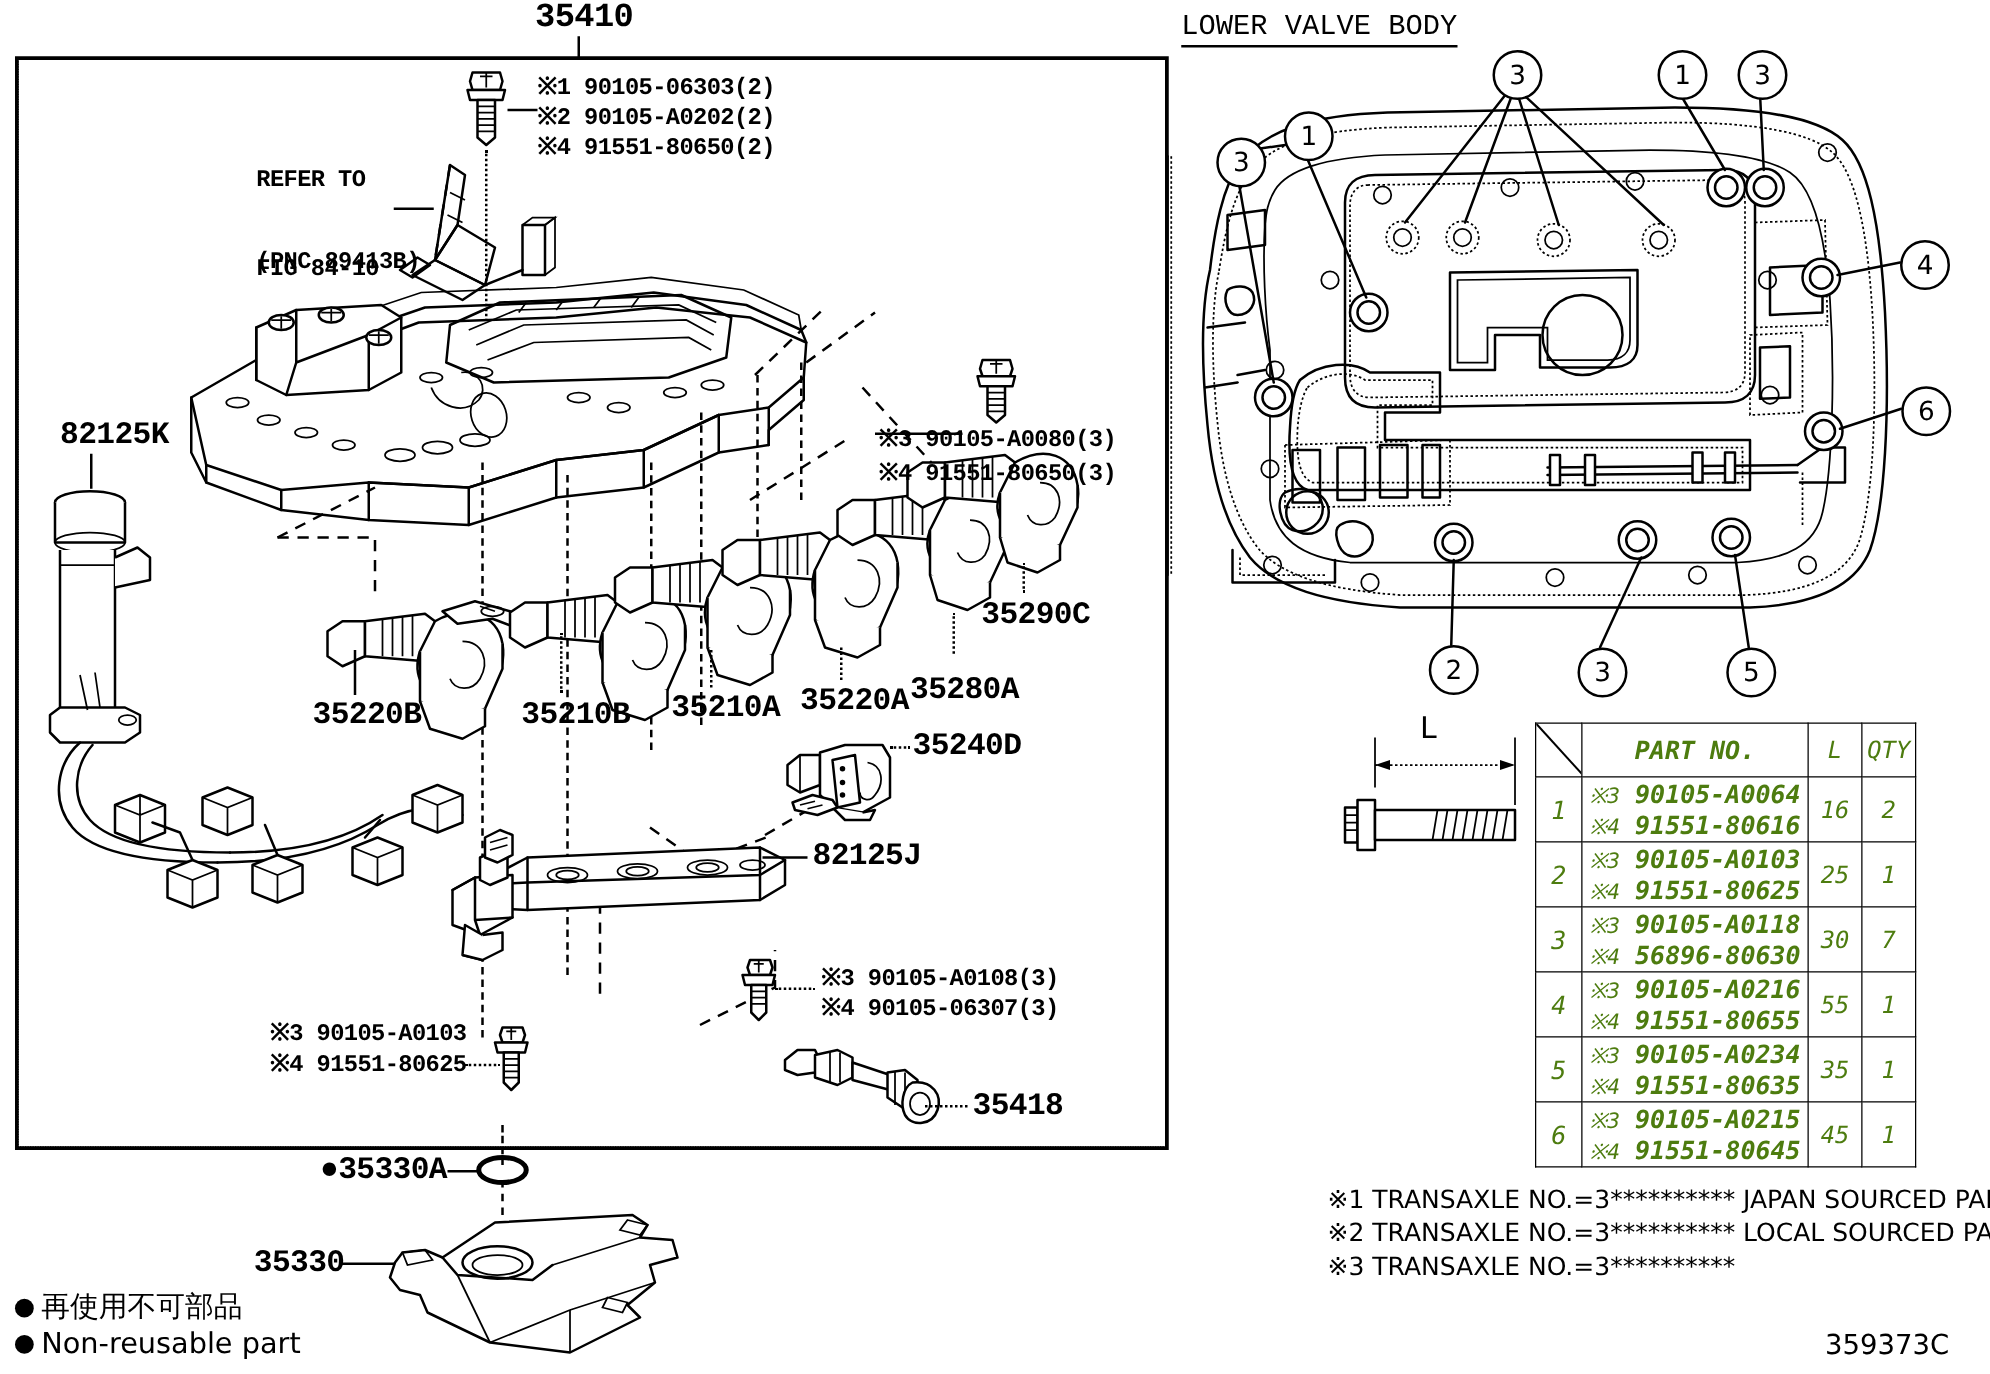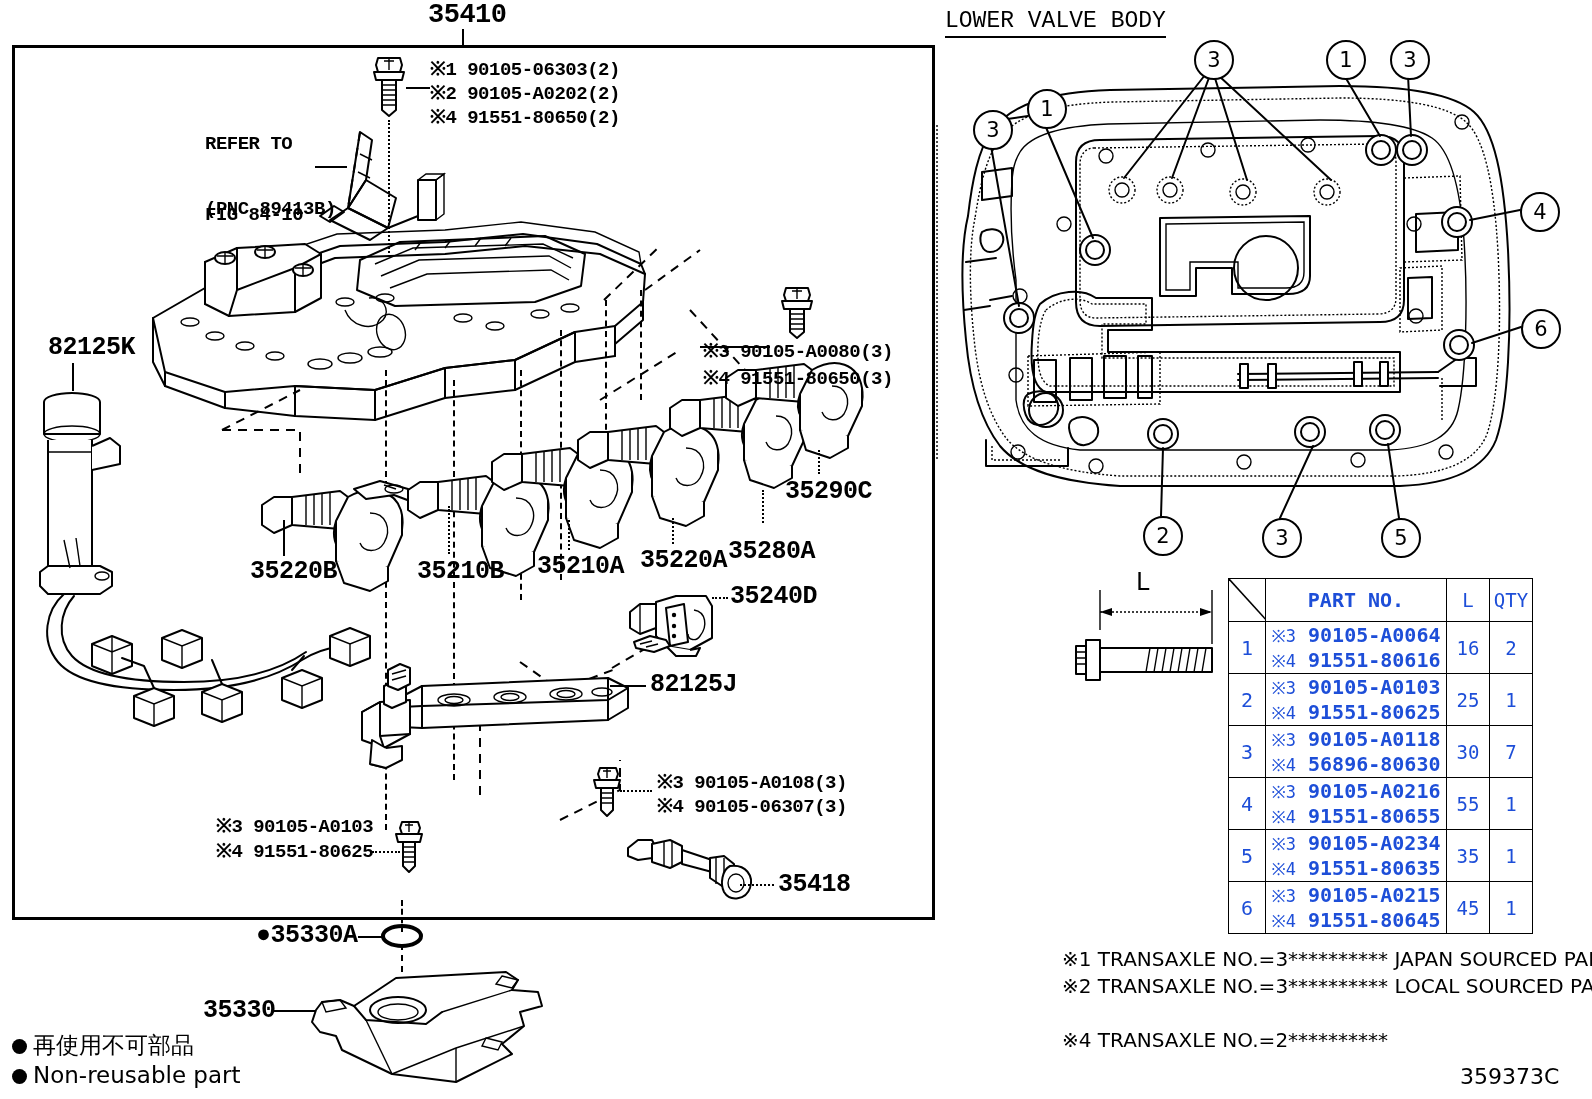--- a/index.html
+++ b/index.html
@@ -21,21 +21,21 @@
   .dashv{position:absolute;width:0;border-left:2px dashed #000;}
   .dotv{position:absolute;width:0;border-left:2px dotted #000;}
   .doth{position:absolute;height:0;border-top:2px dotted #000;}
   
   .bub{position:absolute;width:36px;height:36px;border:2.5px solid #000;border-radius:50%;
        background:#fff;display:flex;align-items:center;justify-content:center;
        font-family:"DejaVu Sans",sans-serif;font-size:21px;color:#000;}
   
   table.pt{position:absolute;border-collapse:collapse;background:#fff;}
   table.pt td,table.pt th{border:1.5px solid #000;padding:0;text-align:center;
-       font-family:"DejaVu Sans Mono",monospace;color:#1d4ed8;}
+       font-family:"DejaVu Sans Mono",monospace;color:#4d7c0f;font-style:italic;}
   .th-lab{font-family:"DejaVu Sans",sans-serif;font-weight:400;font-size:21px;}
   .cell-idx{width:36px;font-size:20px;font-weight:400;}
   .cell-pn{width:180px;text-align:left;padding-left:8px;font-size:20px;font-weight:700;
            line-height:1.22;white-space:nowrap;}
   .cell-l{width:42px;font-size:19px;}
   .cell-q{width:42px;font-size:19px;}
   .pnrow{display:block;}
   .mk{font-weight:400;font-size:17px;}
   
   .foot{position:absolute;font-family:"DejaVu Sans",sans-serif;font-size:20px;
@@ -680,17 +680,17 @@
           <span class="pnrow"><span class="mk">※4</span> <span>91551-80645</span></span>
         </td>
         <td class="cell-l">45</td>
         <td class="cell-q">1</td>
       </tr>
     </tbody>
   </table>
 
   <div class="foot" style="left:1062px;top:947px;">※1 TRANSAXLE NO.=3**********  JAPAN SOURCED PARTS</div>
   <div class="foot" style="left:1062px;top:974px;">※2 TRANSAXLE NO.=3**********  LOCAL SOURCED PARTS</div>
-  <div class="foot" style="left:1062px;top:1028px;">※4 TRANSAXLE NO.=2**********</div>
+  <div class="foot" style="left:1062px;top:1001px;">※3 TRANSAXLE NO.=3**********</div>
 
   <div class="code" style="left:1460px;top:1064px;">359373C</div>
 
 </div>
 
 </body></html>

